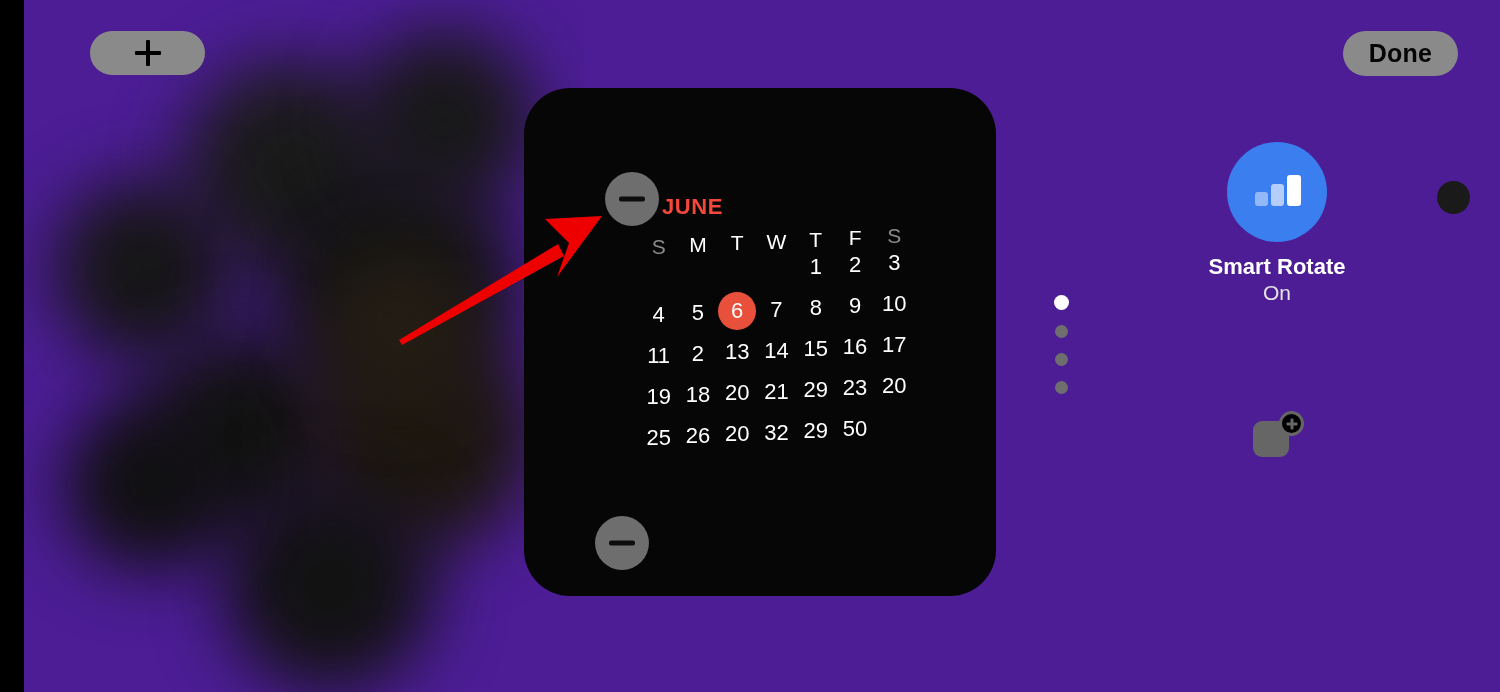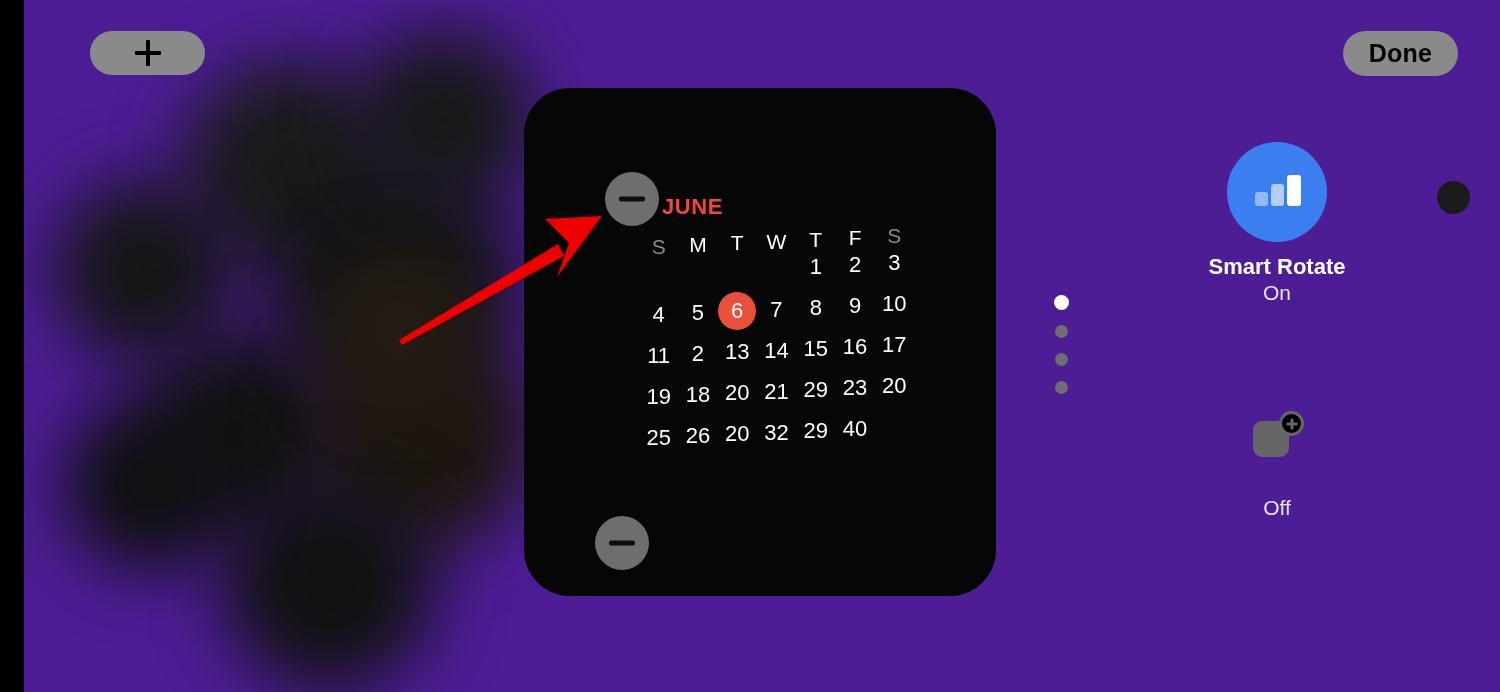--- a/index.html
+++ b/index.html
@@ -328,21 +328,21 @@
         <div class="cell c2">20</div>
         <div class="cell c3">21</div>
         <div class="cell c4">29</div>
         <div class="cell c5">23</div>
         <div class="cell c6">20</div>
         <div class="cell c0">25</div>
         <div class="cell c1">26</div>
         <div class="cell c2">20</div>
         <div class="cell c3">32</div>
         <div class="cell c4">29</div>
-        <div class="cell c5">40</div>
+        <div class="cell c5">50</div>
         <div class="cell c6 empty"></div>
       </div>
   </div>
 
   <div id="page-dots">
       <div class="dot active"></div>
       <div class="dot"></div>
       <div class="dot"></div>
       <div class="dot"></div>
     </div>
@@ -358,21 +358,20 @@
   </div>
 
   <div class="setting" id="setting-widget-suggestions">
     <div class="icon-widget-suggestions">
       <span class="sq"></span>
       <span class="badge">
           <span class="ph"></span>
           <span class="pv"></span>
         </span>
     </div>
-    <div class="value">Off</div>
   </div>
 
   <div id="next-widget-peek"></div>
 
   <svg id="annotation-arrow" viewBox="0 0 1500 692">
     <polygon points="578,216 521,219 545,243 533,277" fill="#ee0000"></polygon>
     <polygon points="375,340 534,244 540,256 378,345" fill="#ee0000"></polygon>
   </svg>
 
 </div>

